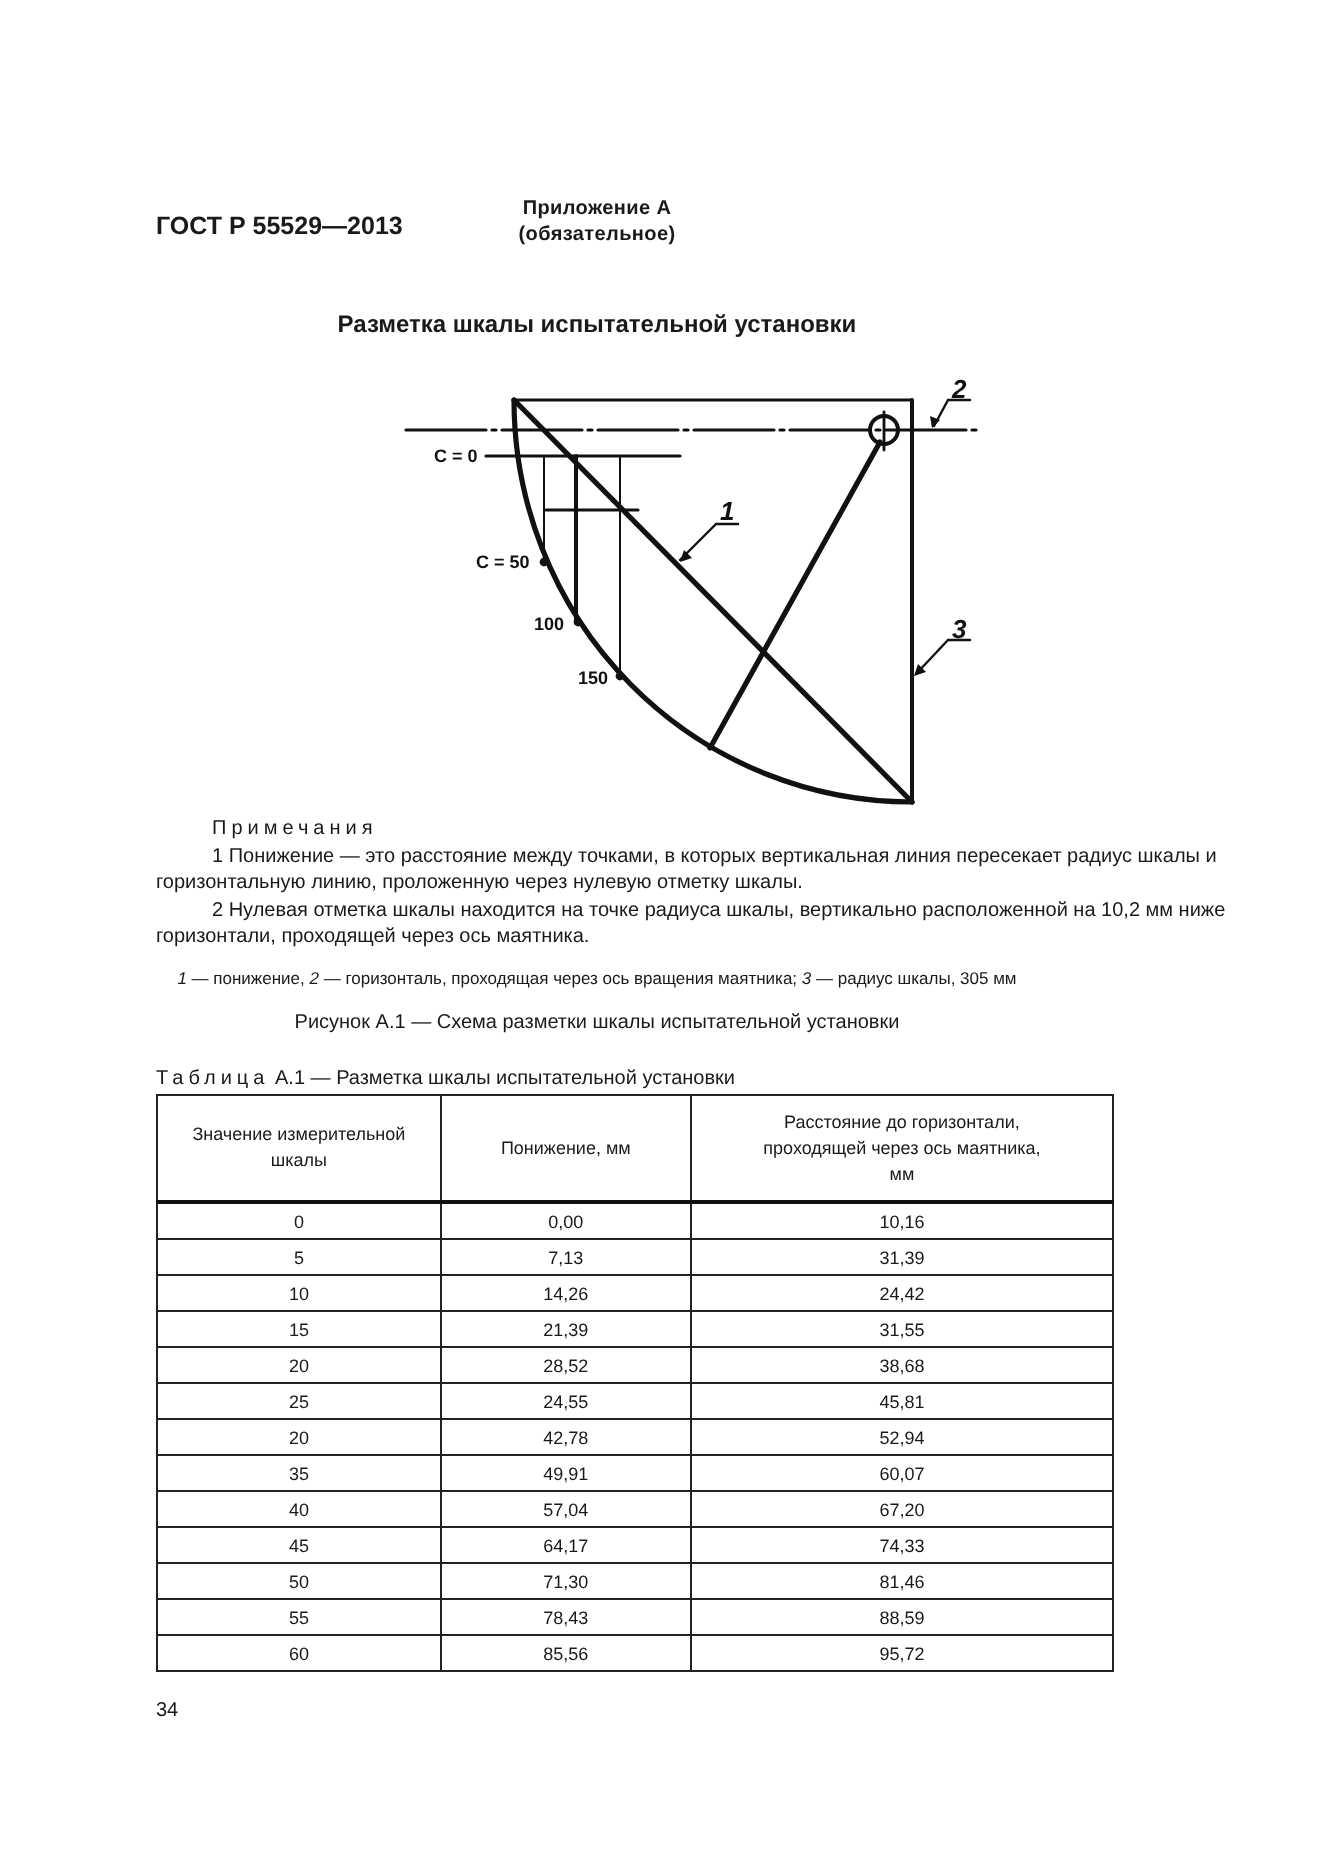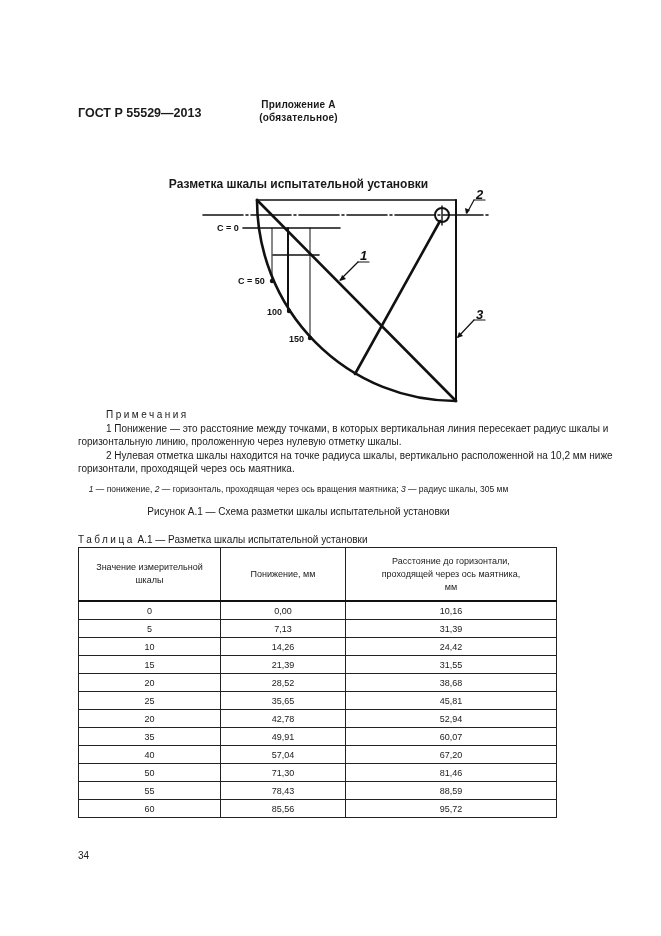--- a/index.html
+++ b/index.html
@@ -1,21 +1,21 @@
 <!DOCTYPE html>
 <html><head>
 <meta charset="utf-8">
 <style>
   html, body { margin:0; padding:0; background:#fff; }
   body { width:661px; height:936px; position:relative; font-family:"Liberation Sans", sans-serif; color:#1a1a1a; overflow:hidden; }
   .abs { position:absolute; }
   .hdr { left:78px; top:66px; font-size:12.5px; font-weight:bold;margin-top:40px; }
   .center { left:0; width:597px; text-align:center; }
   .app-title { top:98px; font-size:10px; font-weight:bold; letter-spacing:0.2px; line-height:13px; }
-  .fig-title { top:155px; font-size:12px; font-weight:bold;margin-top:22px; }
+  .fig-title { top:155px; font-size:12px; font-weight:bold; }
   svg.diagram { position:absolute; left:0; top:0; }
   .notes { left:78px; width:535px; font-size:10px; line-height:13.5px; }
   .notes .ttl { letter-spacing:2.5px; padding-left:28px; }
   .notes p { margin:0; text-indent:28px; }
   .legend { top:484px; font-size:8.5px; }
   .legend i { font-style:italic; }
   .caption { top:506px; font-size:10px; }
   .tcap { left:78px; top:534px; font-size:10px; }
   .tcap .sp { letter-spacing:2.5px; }
   table.t { position:absolute; left:78px; top:547px; width:479px; border-collapse:collapse; font-size:9px; }
@@ -141,37 +141,42 @@
         <td>21,39</td>
         <td>31,55</td>
       </tr>
       <tr>
         <td>20</td>
         <td>28,52</td>
         <td>38,68</td>
       </tr>
       <tr>
         <td>25</td>
-        <td>35,65</td>
+        <td>24,55</td>
         <td>45,81</td>
       </tr>
       <tr>
         <td>20</td>
         <td>42,78</td>
         <td>52,94</td>
       </tr>
       <tr>
         <td>35</td>
         <td>49,91</td>
         <td>60,07</td>
       </tr>
       <tr>
         <td>40</td>
         <td>57,04</td>
         <td>67,20</td>
+      </tr>
+      <tr>
+        <td>45</td>
+        <td>64,17</td>
+        <td>74,33</td>
       </tr>
       <tr>
         <td>50</td>
         <td>71,30</td>
         <td>81,46</td>
       </tr>
       <tr>
         <td>55</td>
         <td>78,43</td>
         <td>88,59</td>

